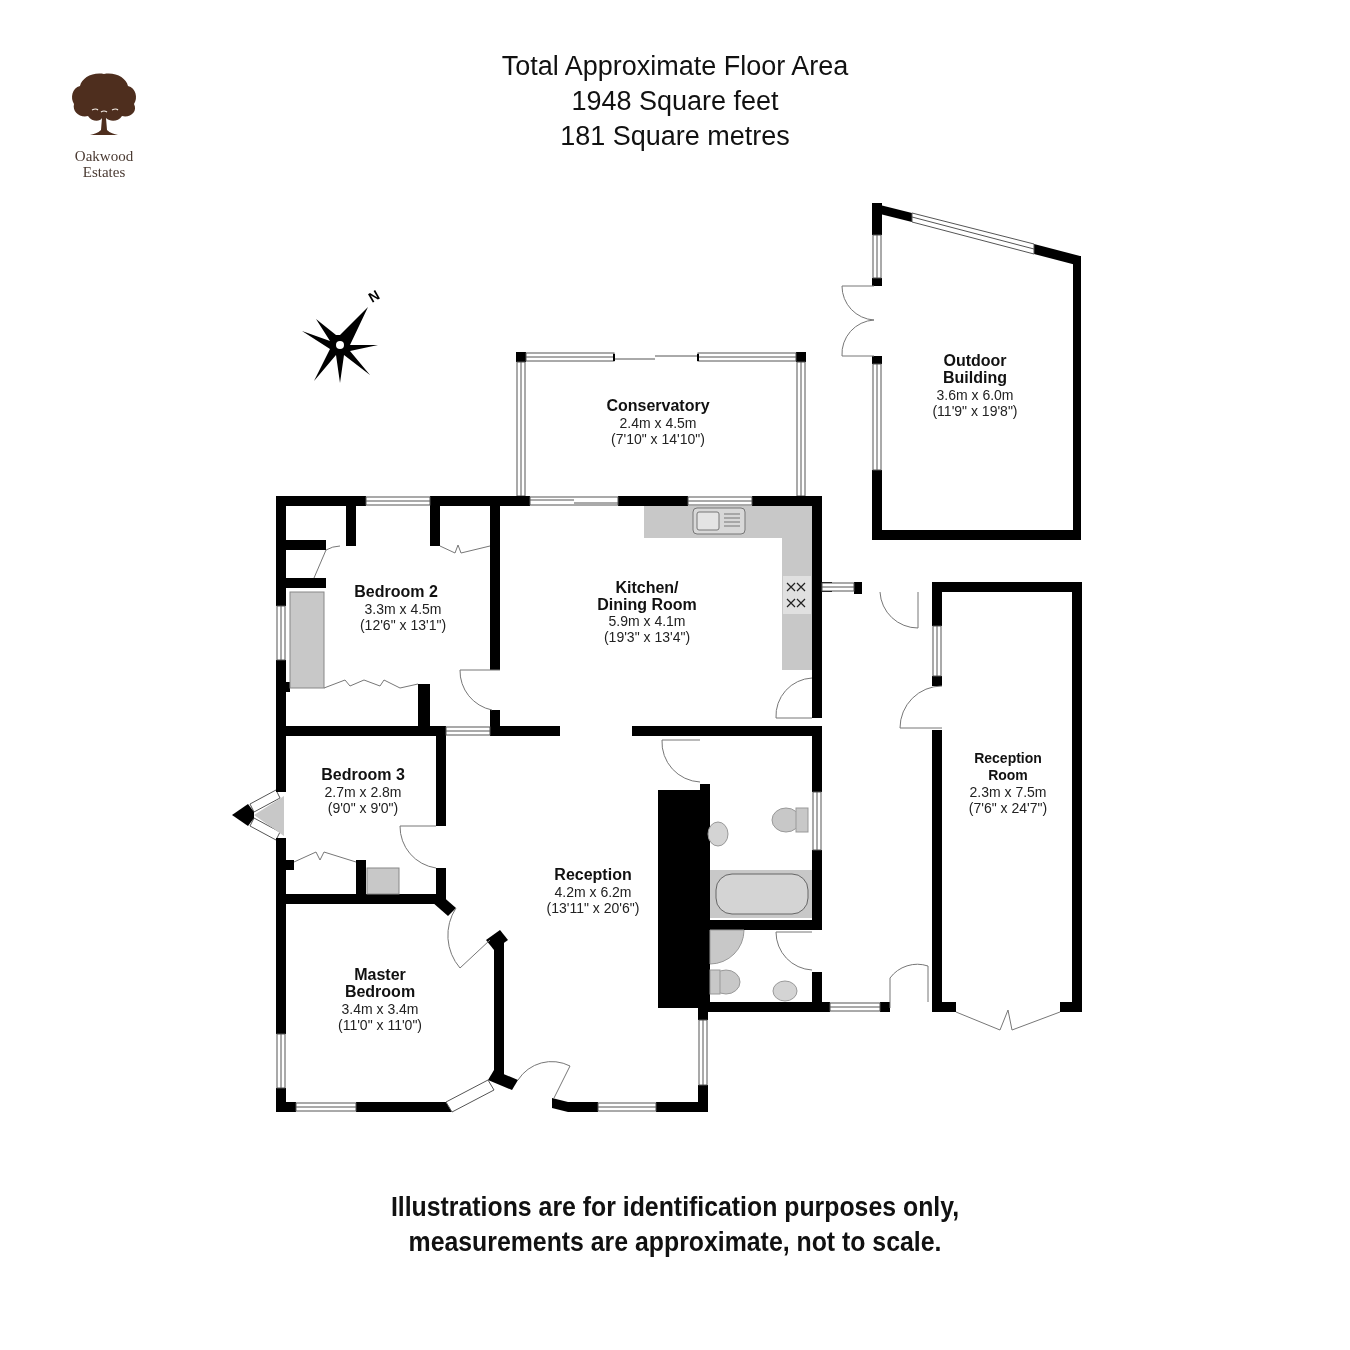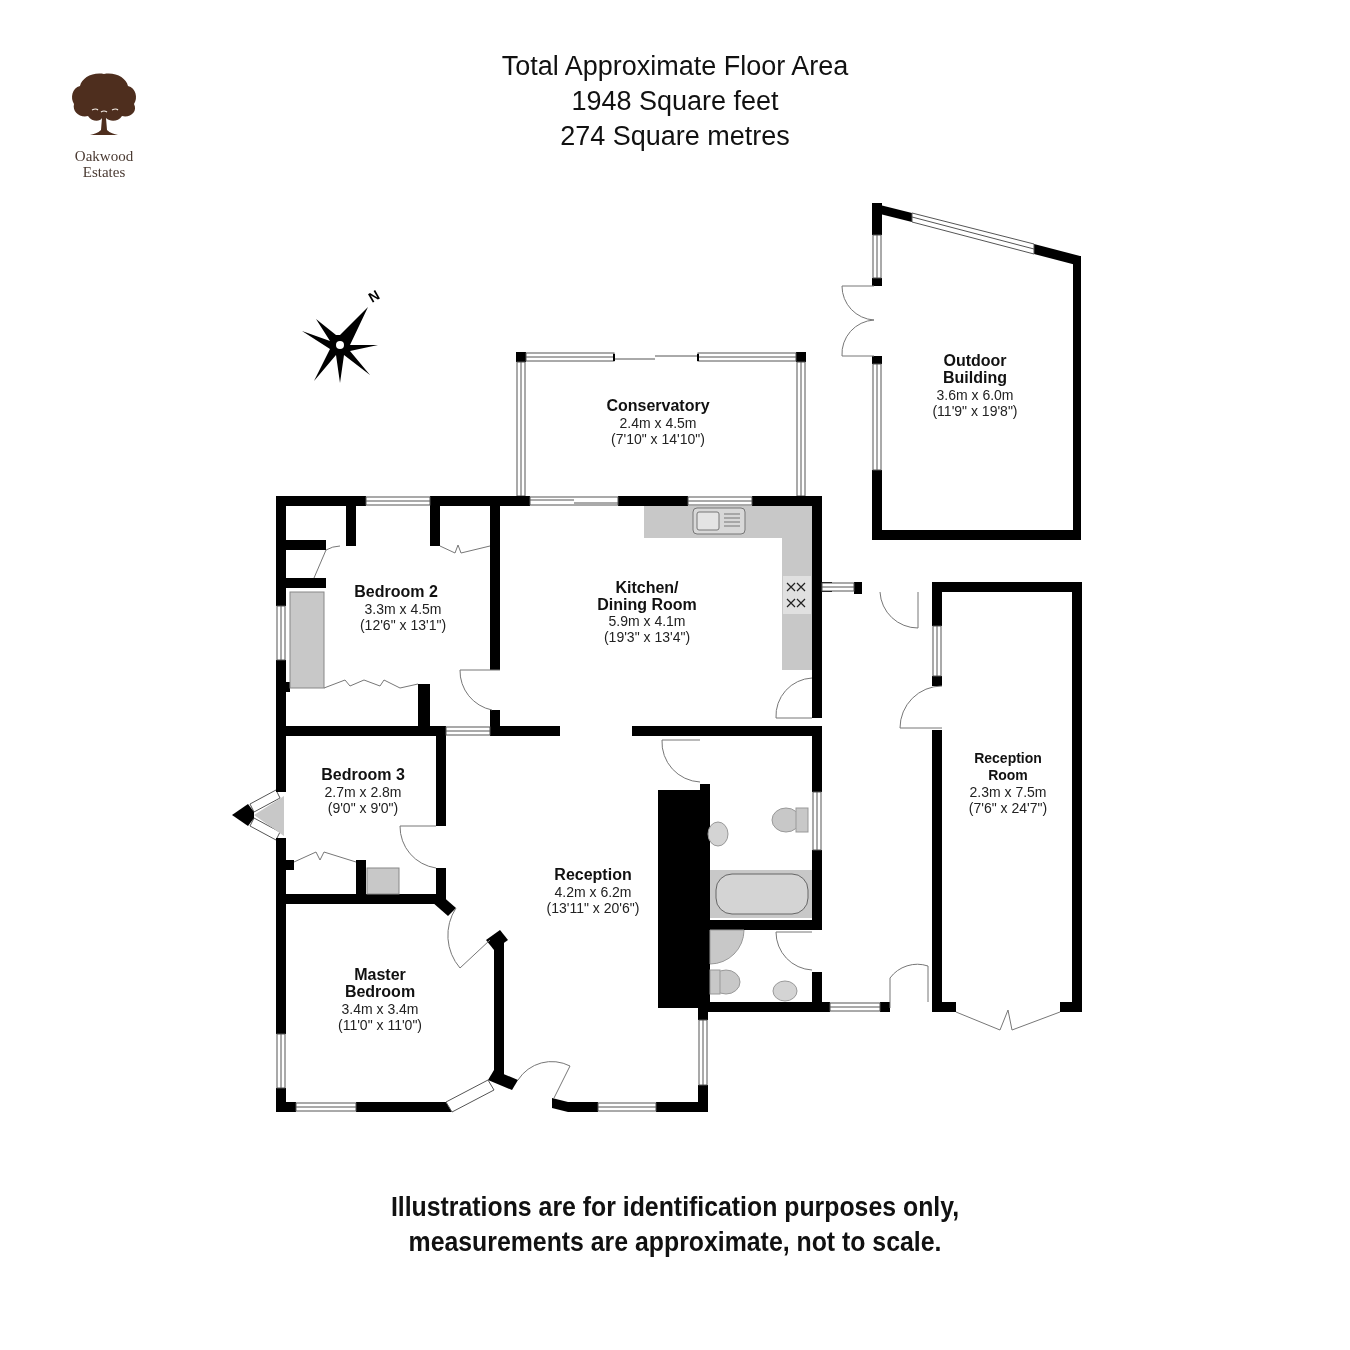--- a/index.html
+++ b/index.html
@@ -27,21 +27,21 @@
   </svg>
   <div class="logo-text">
     <div>Oakwood</div>
     <div>Estates</div>
   </div>
 </div>
 
 <div class="header">
   <div class="title">Total Approximate Floor Area</div>
   <div class="sub">1948 Square feet</div>
-  <div class="sub">274 Square metres</div>
+  <div class="sub">181 Square metres</div>
 </div>
 
 <svg class="plan" width="1350" height="1350" viewBox="0 0 1350 1350">
 
   <g transform="translate(340,345)">
     <polygon points="0,-10 28,-38 10,0 38,0 10,6 30,30 4,10 0,38 -4,10 -26,36 -10,4 -38,-14 -10,-4 -24,-26 -4,-10" fill="#000"></polygon>
     <circle cx="0" cy="0" r="4" fill="#fff"></circle>
     <text x="32" y="-42" font-size="14" font-weight="bold" font-family="Liberation Sans, sans-serif" transform="rotate(-30,32,-42)">N</text>
   </g>
 

